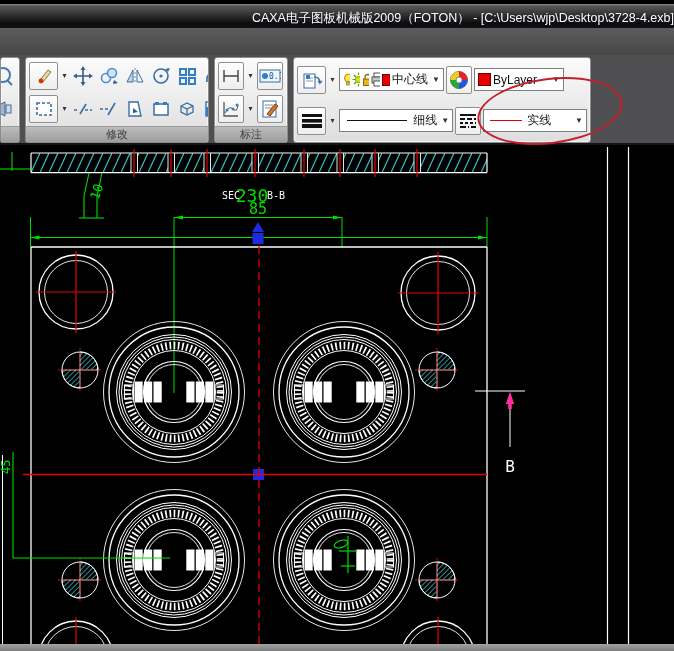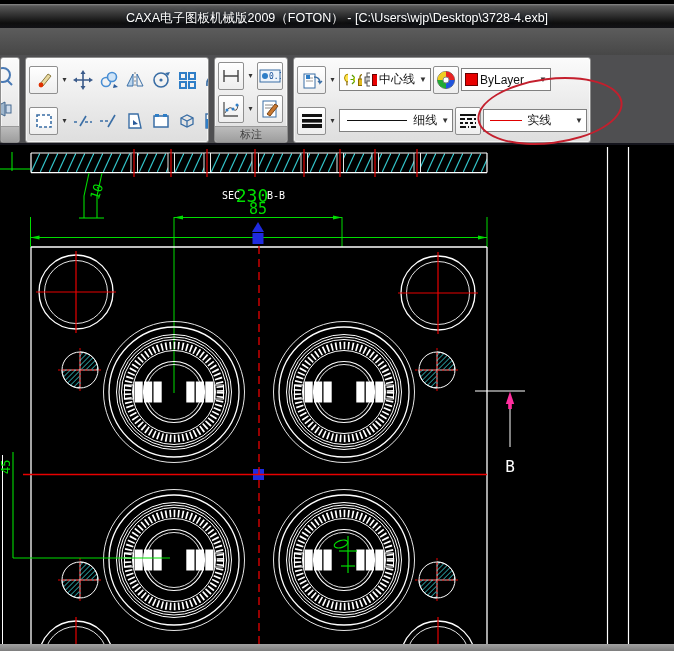--- a/index.html
+++ b/index.html
@@ -2,21 +2,21 @@
 <html><head>
 <meta charset="utf-8">
 <style>
   html,body{margin:0;padding:0;background:#222;}
   #app{position:relative;width:674px;height:651px;overflow:hidden;background:#000;
        font-family:"Liberation Sans",sans-serif;-webkit-font-smoothing:antialiased;}
 
   
   .titlebar{position:absolute;top:4px;left:0;width:100%;height:28px;
     background:linear-gradient(#8a8a8a 0%,#585858 7%,#303030 40%,#0e0e0e 68%,#15151d 100%);
-    color:#fff;display:flex;align-items:center;justify-content:center;
+    color:#fff;display:flex;align-items:center;justify-content:flex-end;
     font-size:12.5px;text-shadow:0 1px 3px #000, 0 0 6px rgba(120,170,255,.25);}
   .menuband{position:absolute;top:28px;left:0;width:100%;height:27px;
     background:linear-gradient(#5c5c5c,#474747);}
 
   
   .ribbon{position:absolute;top:55px;left:0;width:100%;height:88px;background:#4f4f51;
     display:flex;align-items:stretch;padding-top:2px;box-sizing:border-box;}
   .panel{flex:none;display:flex;flex-direction:column;border:1px solid #8d8d8d;border-radius:3px;
     background:linear-gradient(#fbfbfb,#e9e9e9 60%,#dedede);
     box-shadow:inset 0 0 0 1px rgba(255,255,255,.6);overflow:hidden;}
@@ -188,20 +188,21 @@
               </svg>
             </span>
           <span class="tool-btn">
             <svg width="20" height="20">
                 <rect x="3" y="3" width="14" height="14" fill="#fff" stroke="#3a6ea5" stroke-width="1.4"></rect>
                 <path d="M3,17 L3,8 L8,8 L8,12 L12,12 L12,17 Z" fill="#2f7ec7"></path>
               </svg>
             </span>
         </div>
       </div>
+      <div class="panel-label">修改</div>
     </div>
 
     <div class="panel" style="width:72px">
       <div class="panel-body">
         <div class="icon-row">
           <span class="tool-btn framed" style="width:24px">
             <svg width="20" height="20">
                 <g stroke="#444" stroke-width="1.4">
                   <line x1="3" y1="4" x2="3" y2="16"></line>
                   <line x1="17" y1="4" x2="17" y2="16"></line>
@@ -250,21 +251,21 @@
           <span class="tool-btn framed">
             <svg width="22" height="22">
                 <rect x="3" y="5" width="11" height="14" fill="#fff" stroke="#3a6ea5"></rect>
                 <line x1="5" y1="9" x2="12" y2="9" stroke="#999"></line>
                 <line x1="5" y1="12" x2="12" y2="12" stroke="#999"></line>
                 <rect x="5" y="6" width="4" height="4" fill="#2f7ec7"></rect>
                 <path d="M13,8 Q19,8 19,14 L21,12 M19,14 L17,12" stroke="#3a6ea5" fill="none" stroke-width="1.4"></path>
               </svg>
             </span>
           <span class="dd">▾</span>
-          <span class="combo" style="width:92px">
+          <span class="combo" style="width:105px">
             <svg width="11" height="15">
                 <circle cx="5.5" cy="6" r="4" fill="#ffe34d" stroke="#a98a00"></circle>
                 <rect x="3.5" y="10" width="4" height="3" fill="#c9b26a" stroke="#8a7430" stroke-width=".6"></rect>
               </svg>
             <svg width="13" height="15">
                 <circle cx="6.5" cy="7.5" r="3" fill="#d6e800" stroke="#6a9e00"></circle>
                 <g stroke="#5a9e00" stroke-width="1.2">
                   <line x1="6.5" y1="0.5" x2="6.5" y2="3"></line>
                   <line x1="6.5" y1="12" x2="6.5" y2="14.5"></line>
                   <line x1="0.5" y1="7.5" x2="3" y2="7.5"></line>

